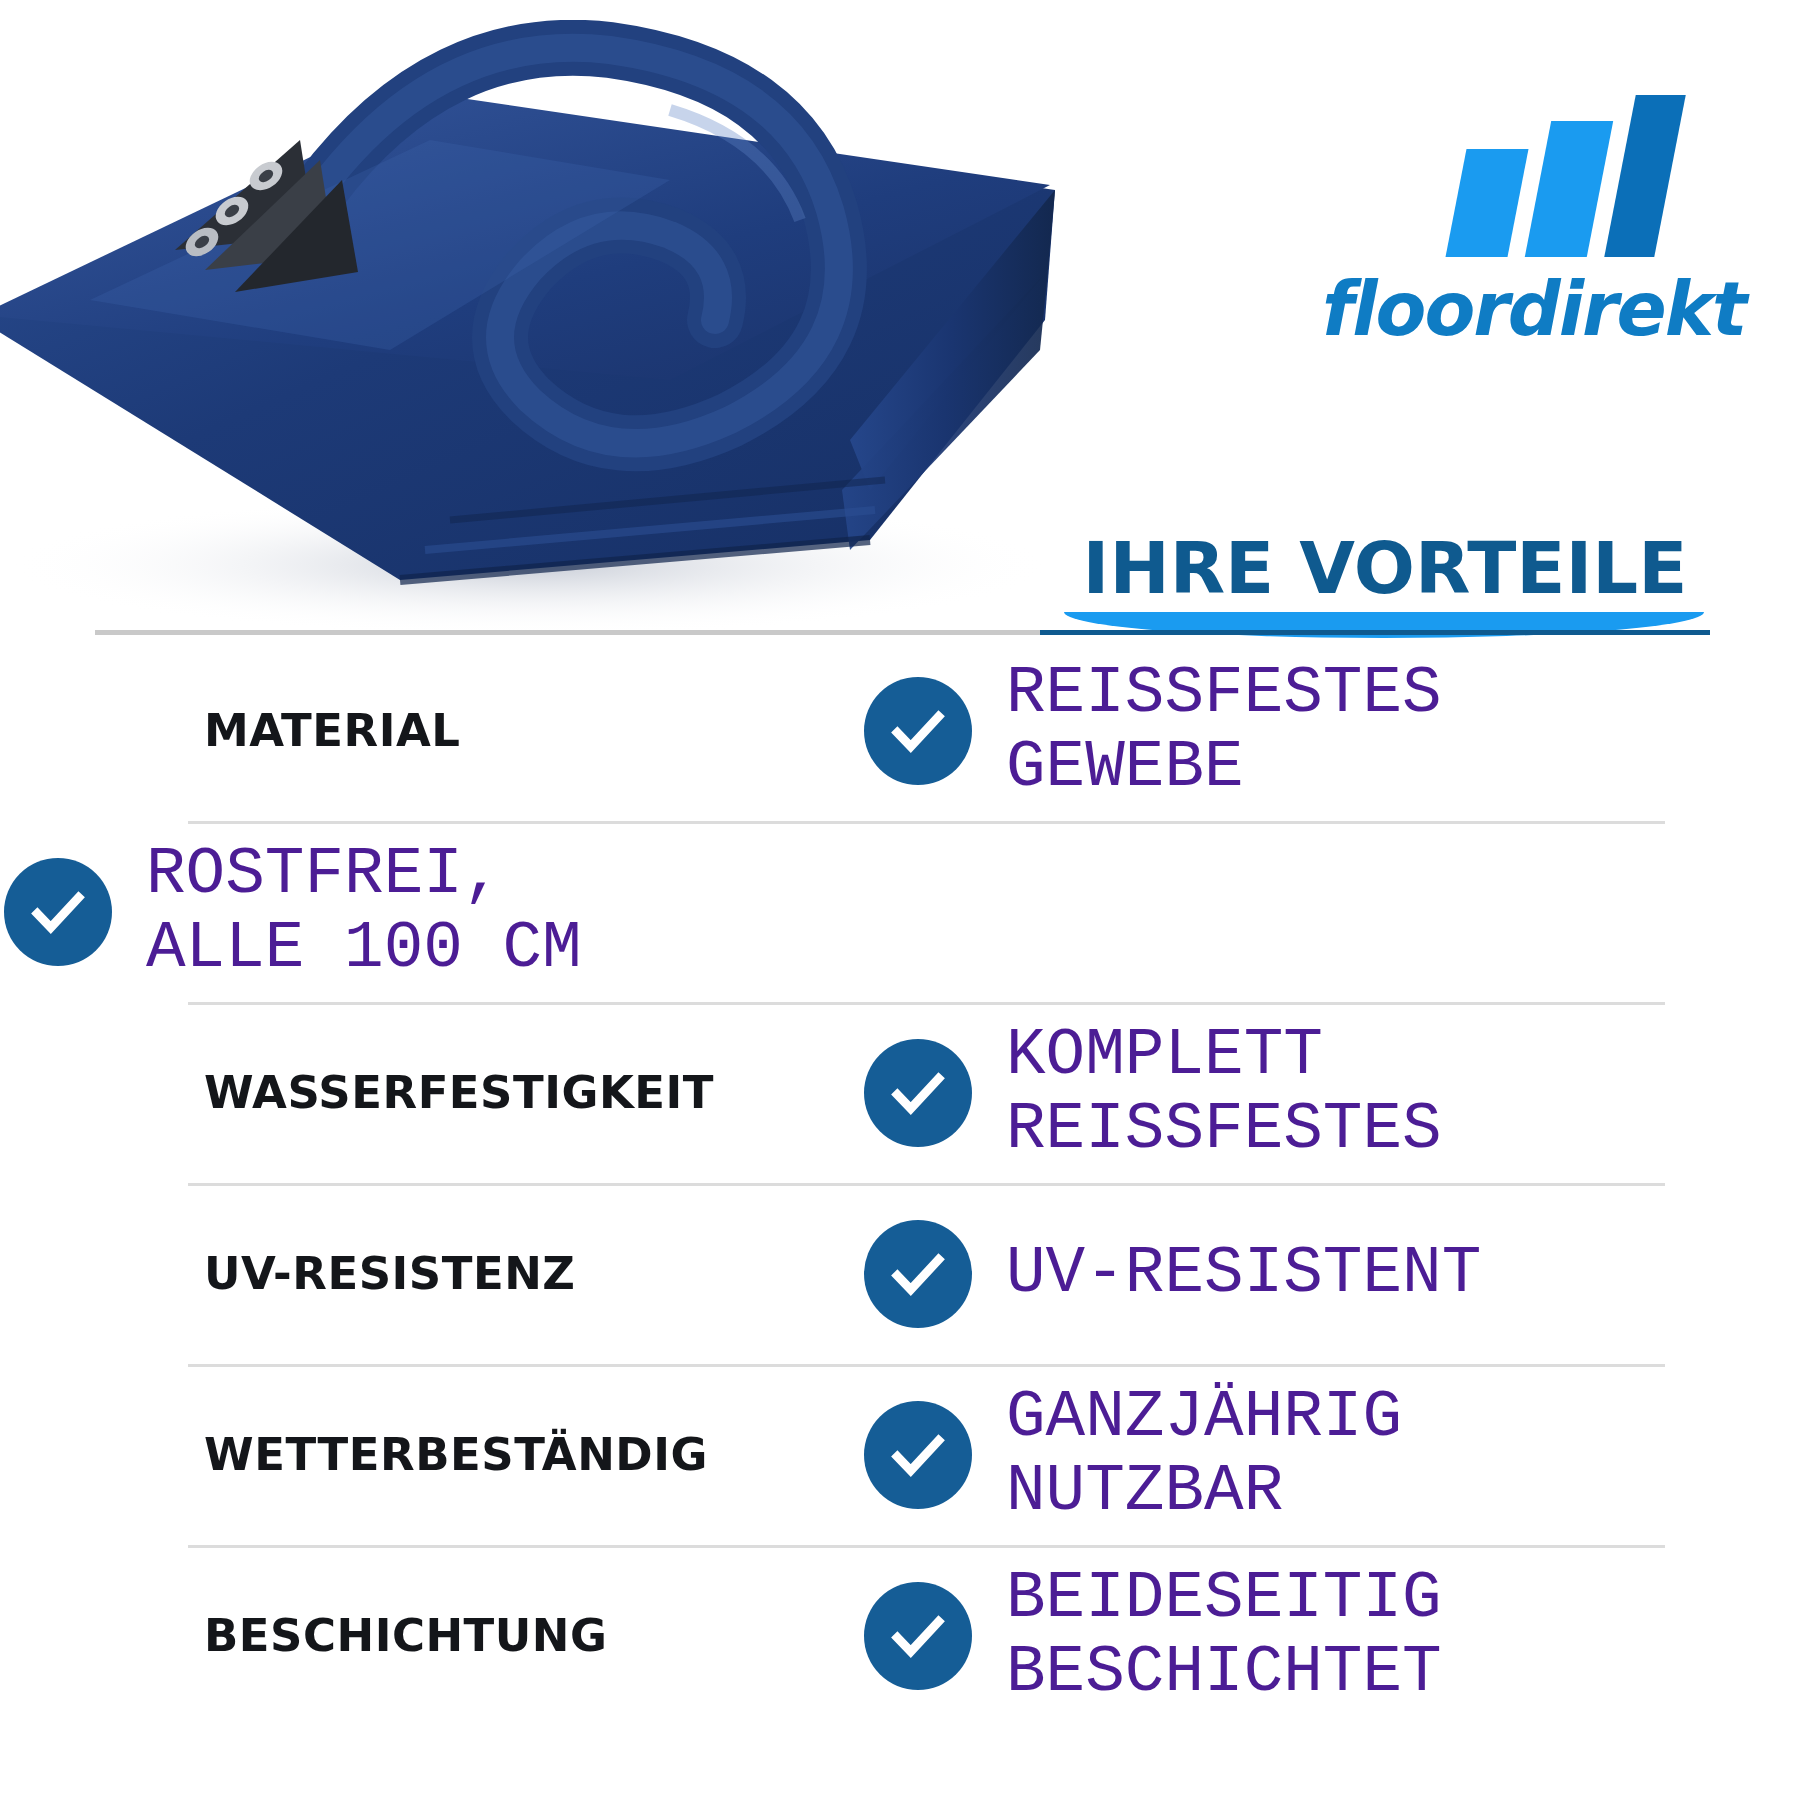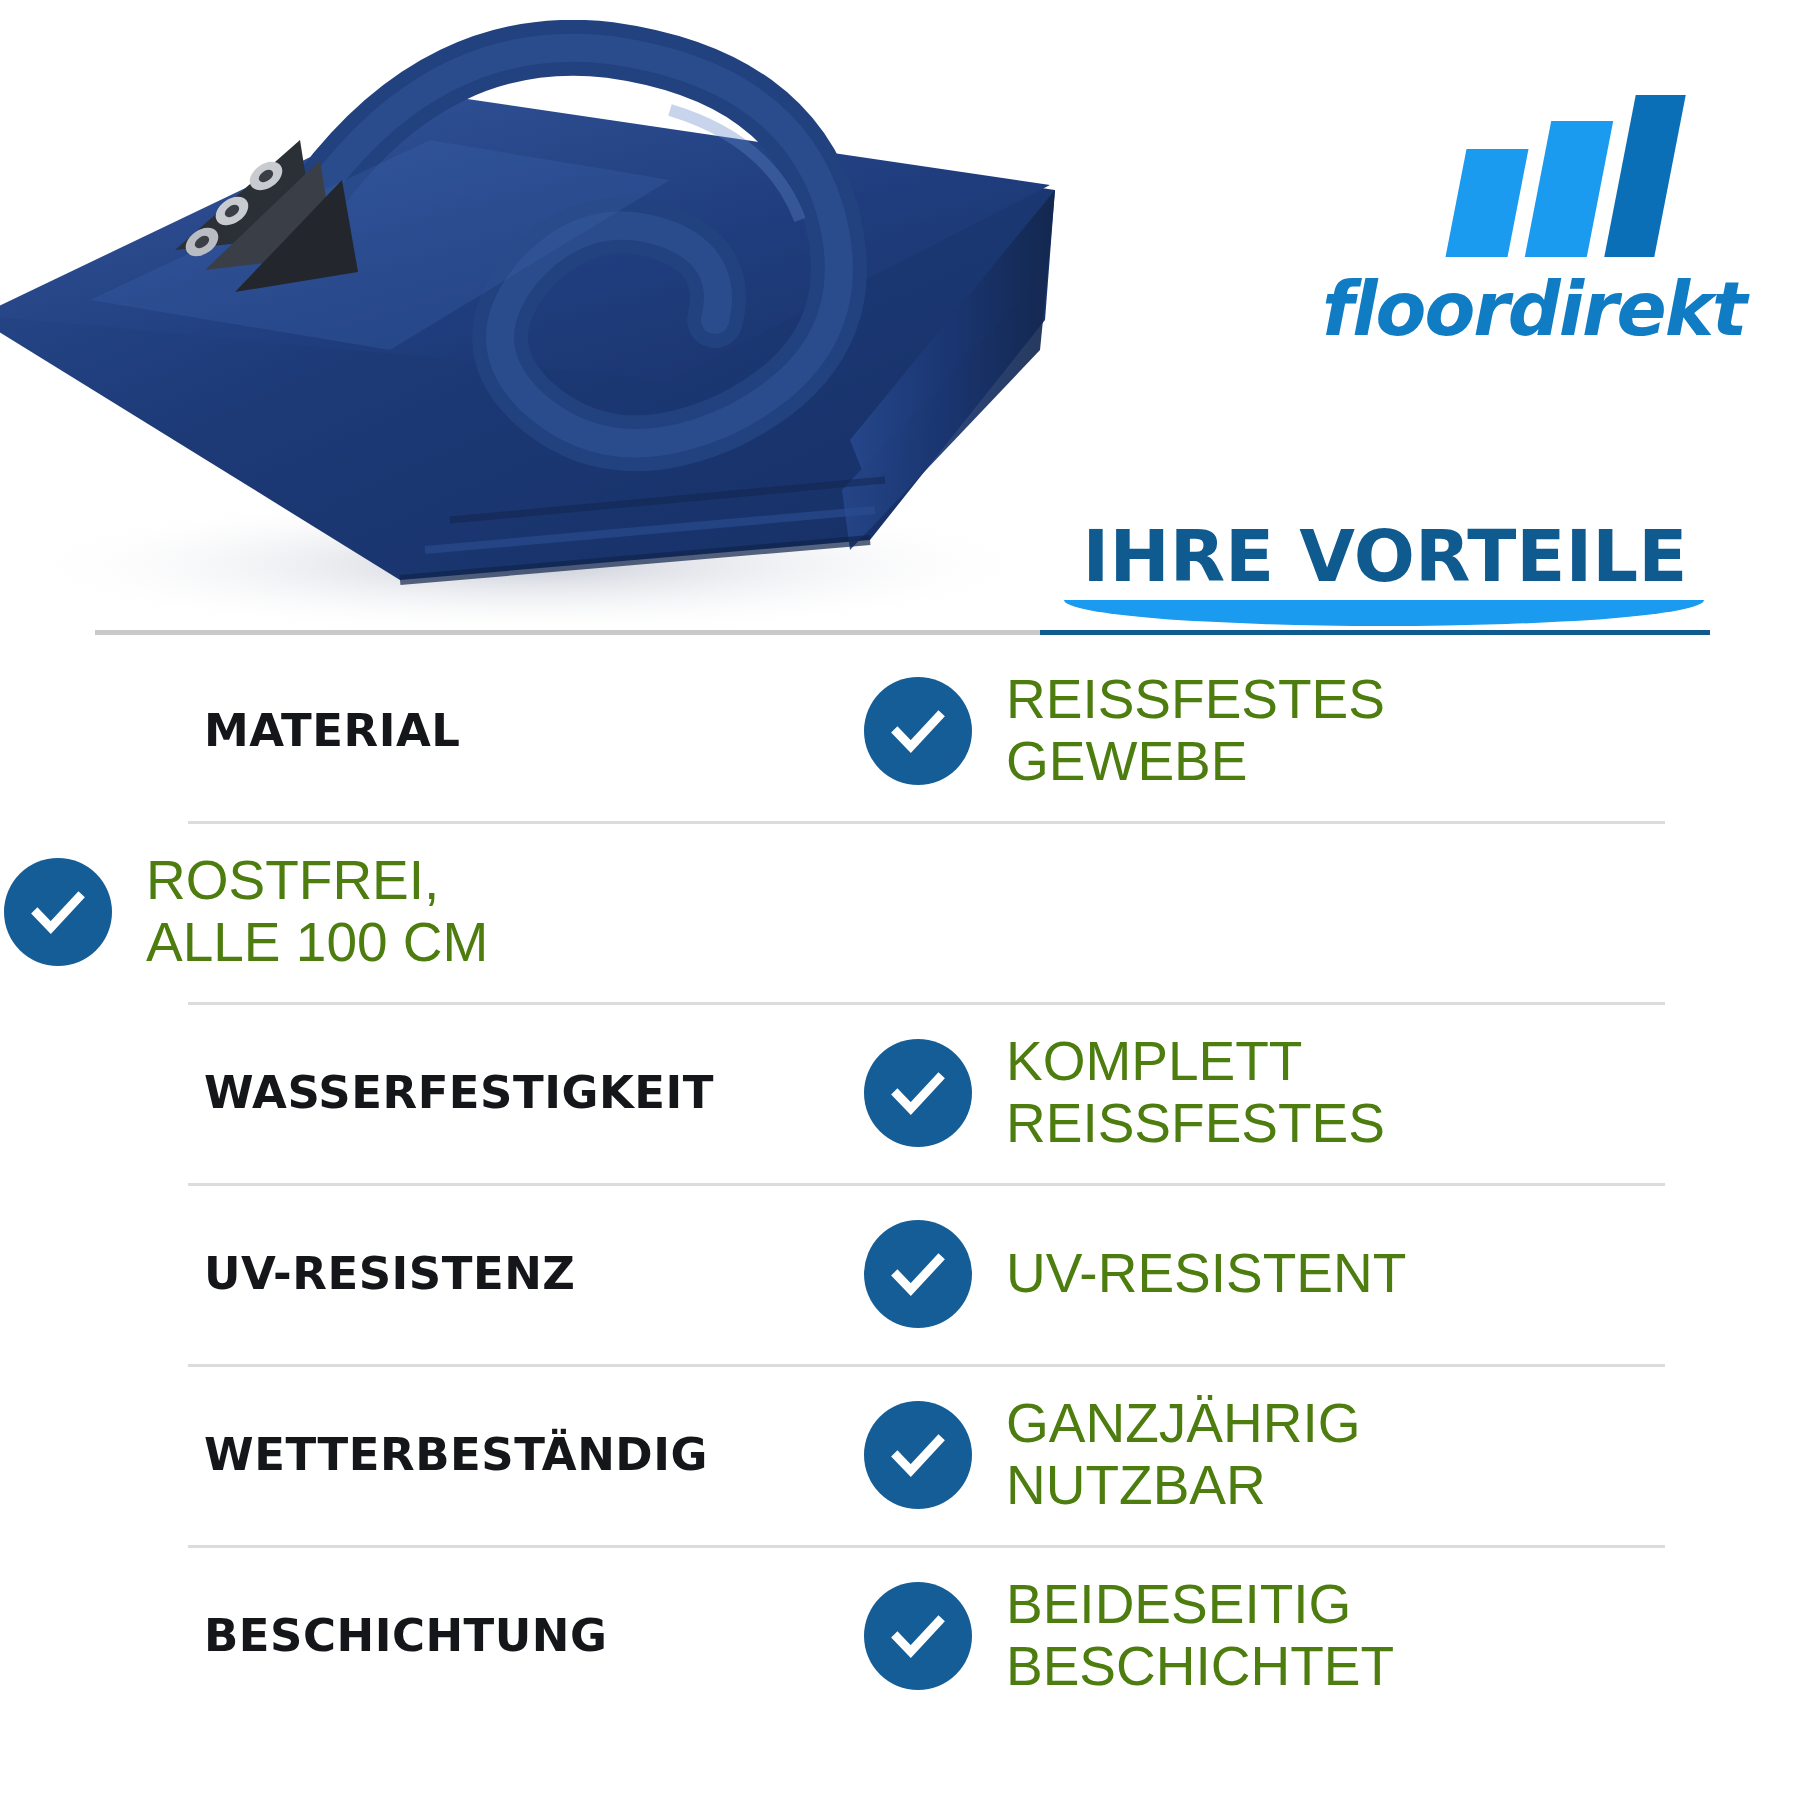--- a/index.html
+++ b/index.html
@@ -104,20 +104,21 @@
     text-align: center;
   }
   .headline {
     font-family: "DejaVu Sans", sans-serif;
     font-weight: bold;
     font-size: 72px;
     letter-spacing: 0px;
     color: #0f5a8f;
     line-height: 1;
     white-space: nowrap;
+    margin-top: 12px;
   }
   .headline-underline {
     position: relative;
     margin-top: 8px;
     height: 26px;
     width: 640px;
     margin-left: 24px;
   }
   .headline-underline .swoosh {
     position: absolute;
@@ -194,24 +195,24 @@
     display: flex;
     align-items: center;
     justify-content: center;
   }
   .check-badge svg {
     width: 62px;
     height: 62px;
     display: block;
   }
   .feature-value {
-    font-family: Liberation Sans, sans-serif;
+    font-family: Liberation Mono, monospace;
     font-weight: normal;
-    font-size: 55px;
-    color: #4d7c0f;
+    font-size: 66px;
+    color: #4c1d95;
     line-height: 1.12;
     letter-spacing: 0px;
     white-space: pre-line;
   }
 </style>
 </head>
 <body>
 
 <div class="top-section">
 

